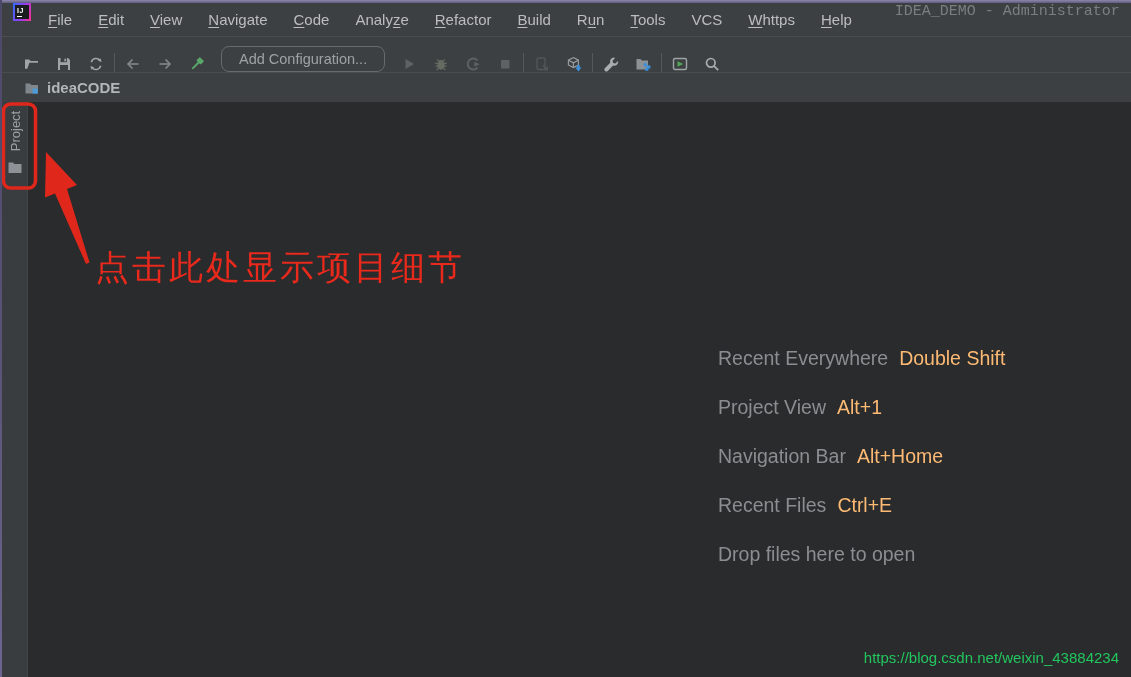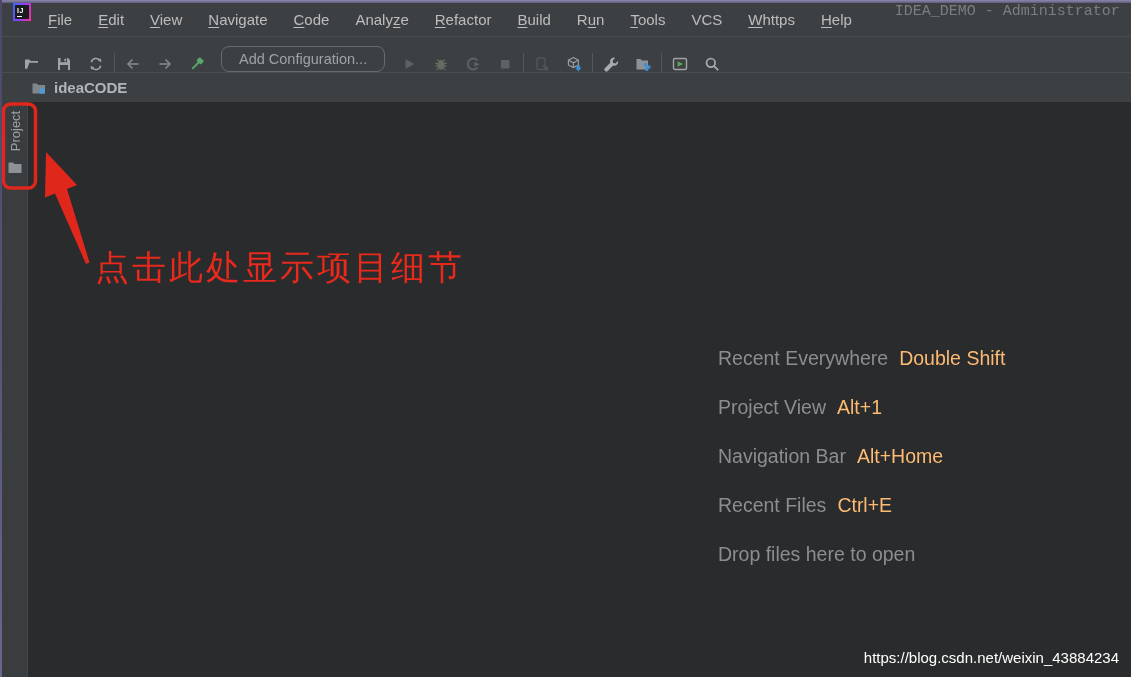--- a/index.html
+++ b/index.html
@@ -31,42 +31,42 @@
   
   .toolbar{ height:35px; background:#3d4043; display:flex; align-items:flex-end; padding-left:24px; }
   .tool-btn{ width:16px; height:16px; margin-right:16px; flex:none; display:flex;
     align-items:center; justify-content:center; }
   .tool-btn svg{ display:block; }
   .vsep{ width:1px; height:19px; background:#55585a; margin:0 10px 0 -6px; flex:none; }
   .add-config{ height:26px; border:1px solid #686b6d; border-radius:8px; color:#9fa2a5;
     font-size:14.5px; padding:0 17px; display:flex; align-items:center; margin:0 16px 0 0; }
 
   
-  .navbar{ height:29px; background:#3d4043; display:flex; align-items:center; padding-left:31px; }
+  .navbar{ height:29px; background:#3d4043; display:flex; align-items:center; padding-left:24px; }
   .nav-crumb{ display:flex; align-items:center; gap:7px; }
   .nav-crumb .txt{ font-size:15px; font-weight:bold; color:#b3b6b8; }
 
   
   .main{ position:relative; height:575px; background:#2a2b2c; }
   .stripe{ position:absolute; left:0; top:0; bottom:0; width:28px; background:#393d40;
     border-right:1px solid #424546; }
   .stripe-label{ position:absolute; left:15px; top:29px; transform:translate(-50%,-50%) rotate(-90deg);
     font-size:13px; color:#9da1a4; white-space:nowrap; }
   .stripe-folder{ position:absolute; left:7px; top:58px; }
 
   .shortcuts{ position:absolute; left:718px; top:245px; }
   .sc-row{ height:49px; font-size:19.5px; white-space:nowrap; }
   .sc-label{ color:#8b8e90; }
   .sc-keys{ color:#fdba74; margin-left:11px; }
 
   .annotation-text{ position:absolute; left:95px; top:143px; font-size:34px;
     color:#e8291c; letter-spacing:3px; white-space:nowrap; }
   .annotation-overlay{ position:absolute; left:0; top:0; pointer-events:none; }
 
-  .watermark{ position:absolute; right:12px; top:547px; font-size:15px; color:#ffffff; }
+  .watermark{ position:absolute; right:12px; top:547px; font-size:15px; color:#22c55e; }
 </style>
 </head>
 <body>
 
 <div class="window">
   <div class="left-edge"></div>
   <div class="top-edge"></div>
 
   <div class="titlebar">
     <div class="logo">

